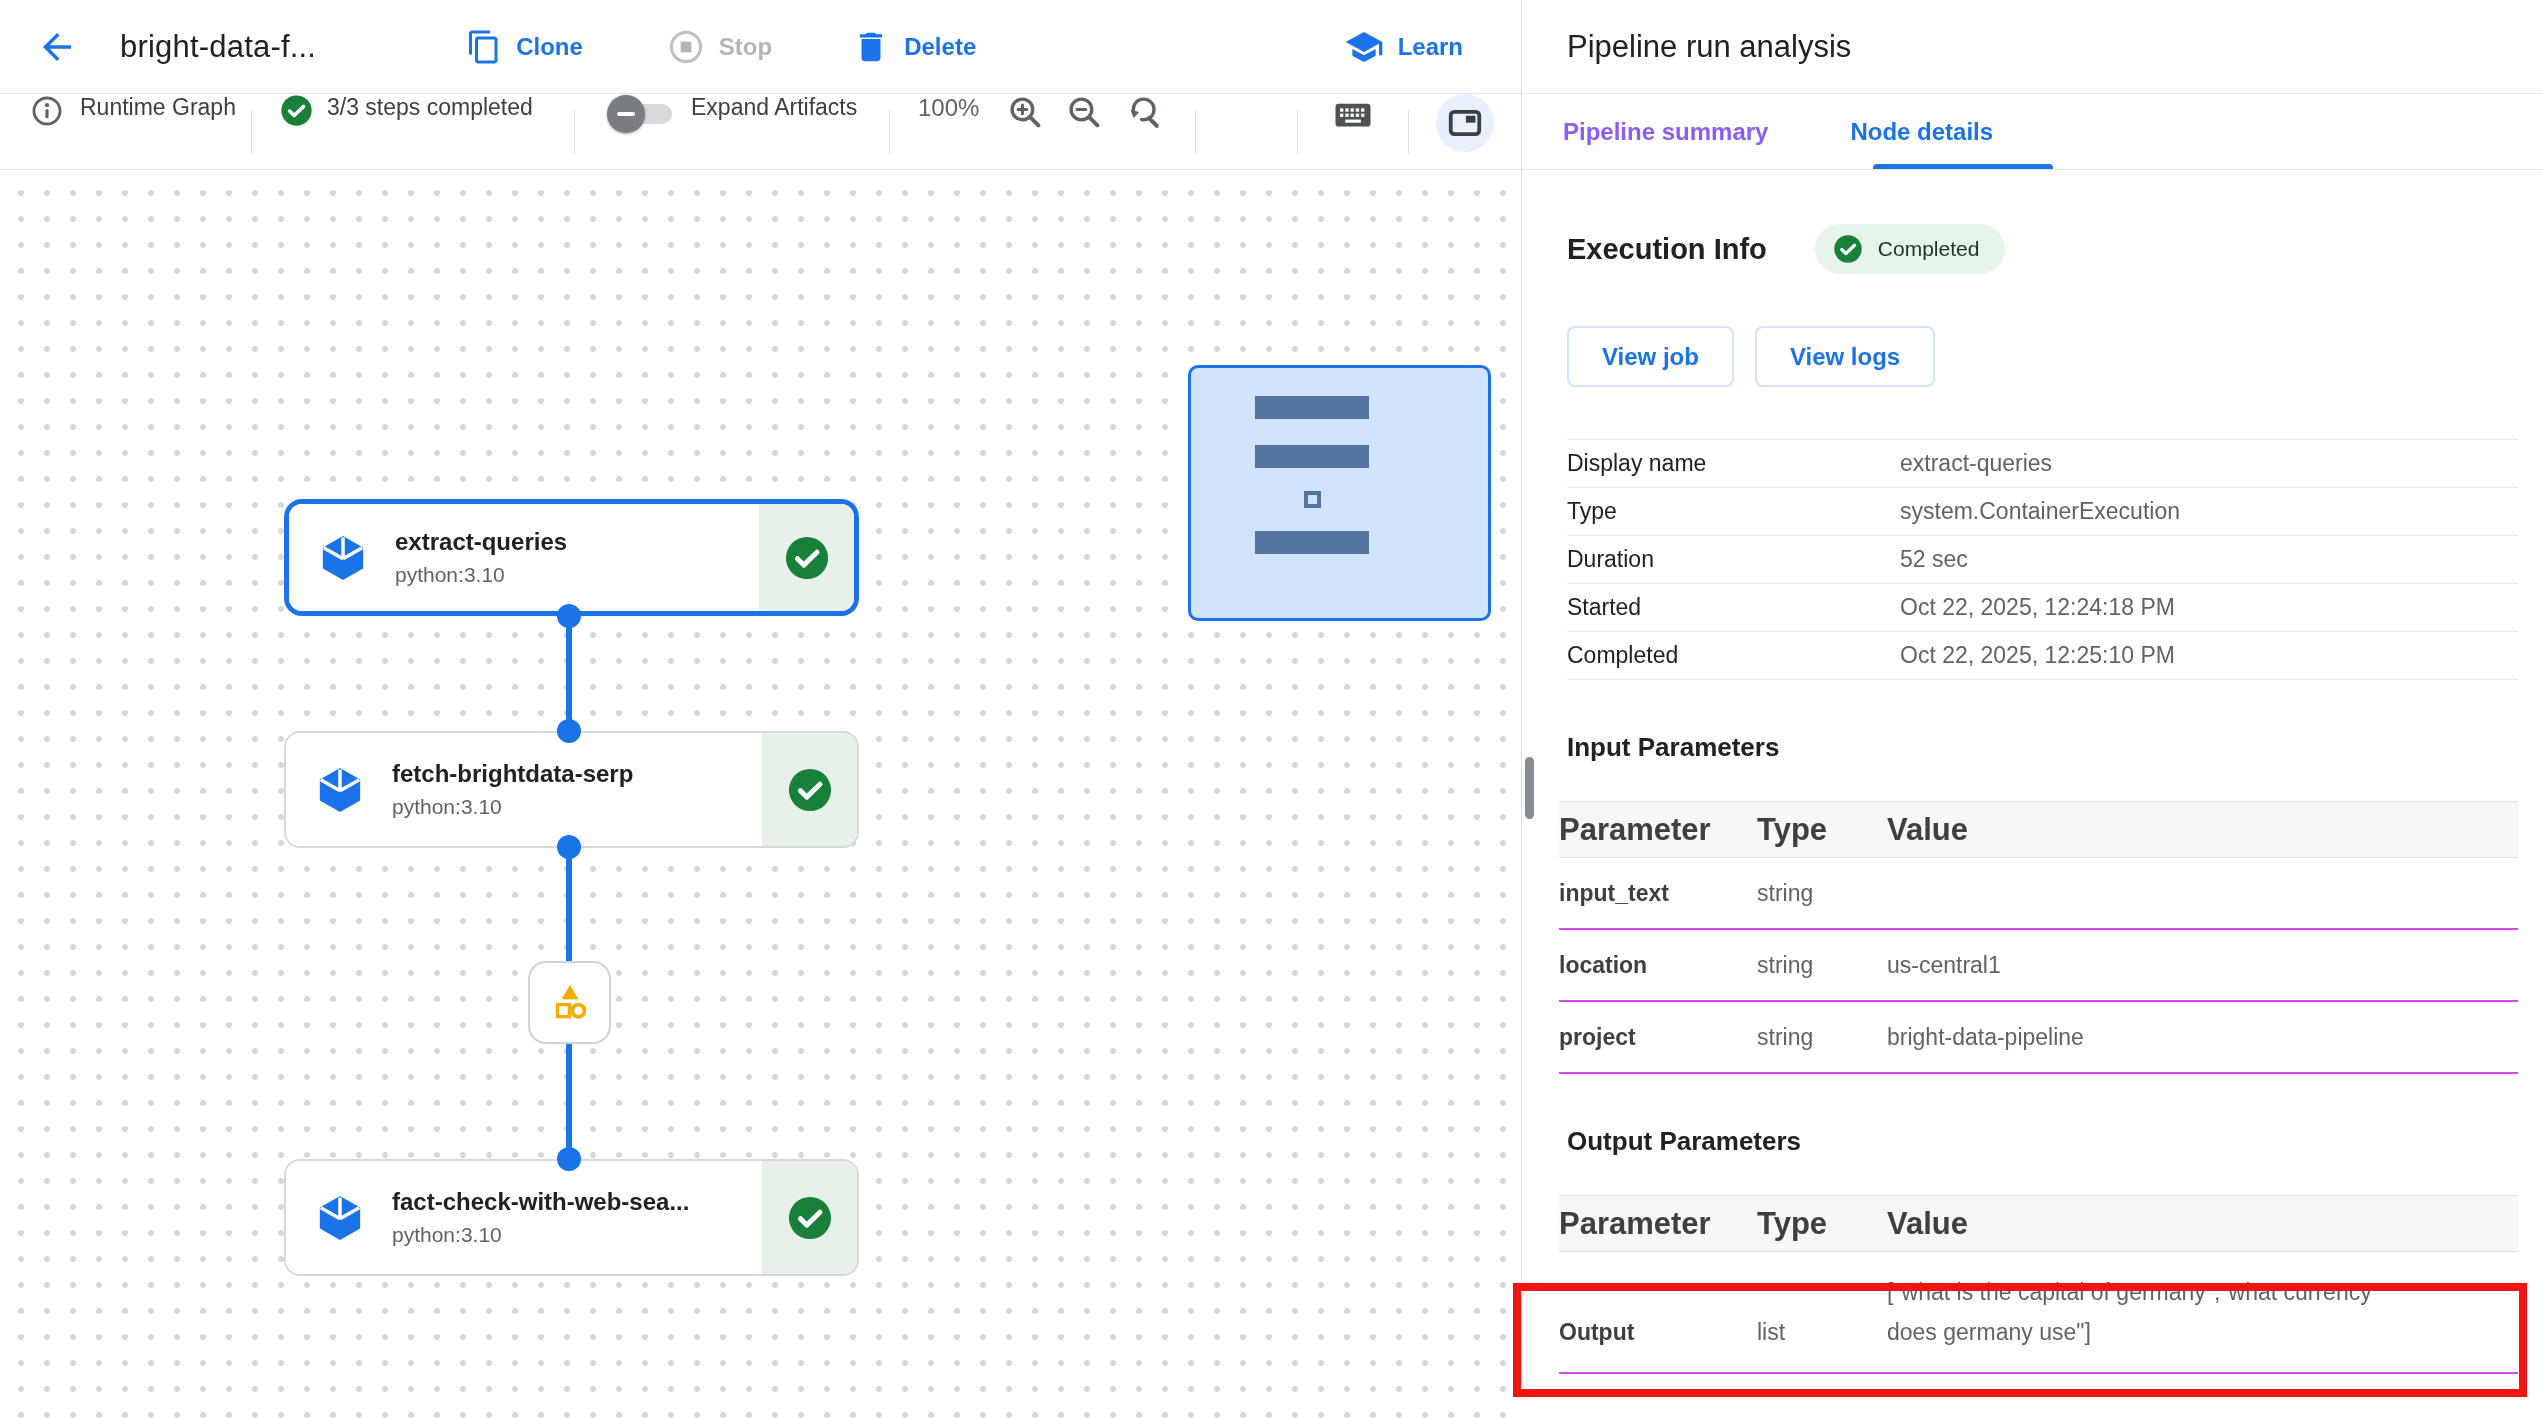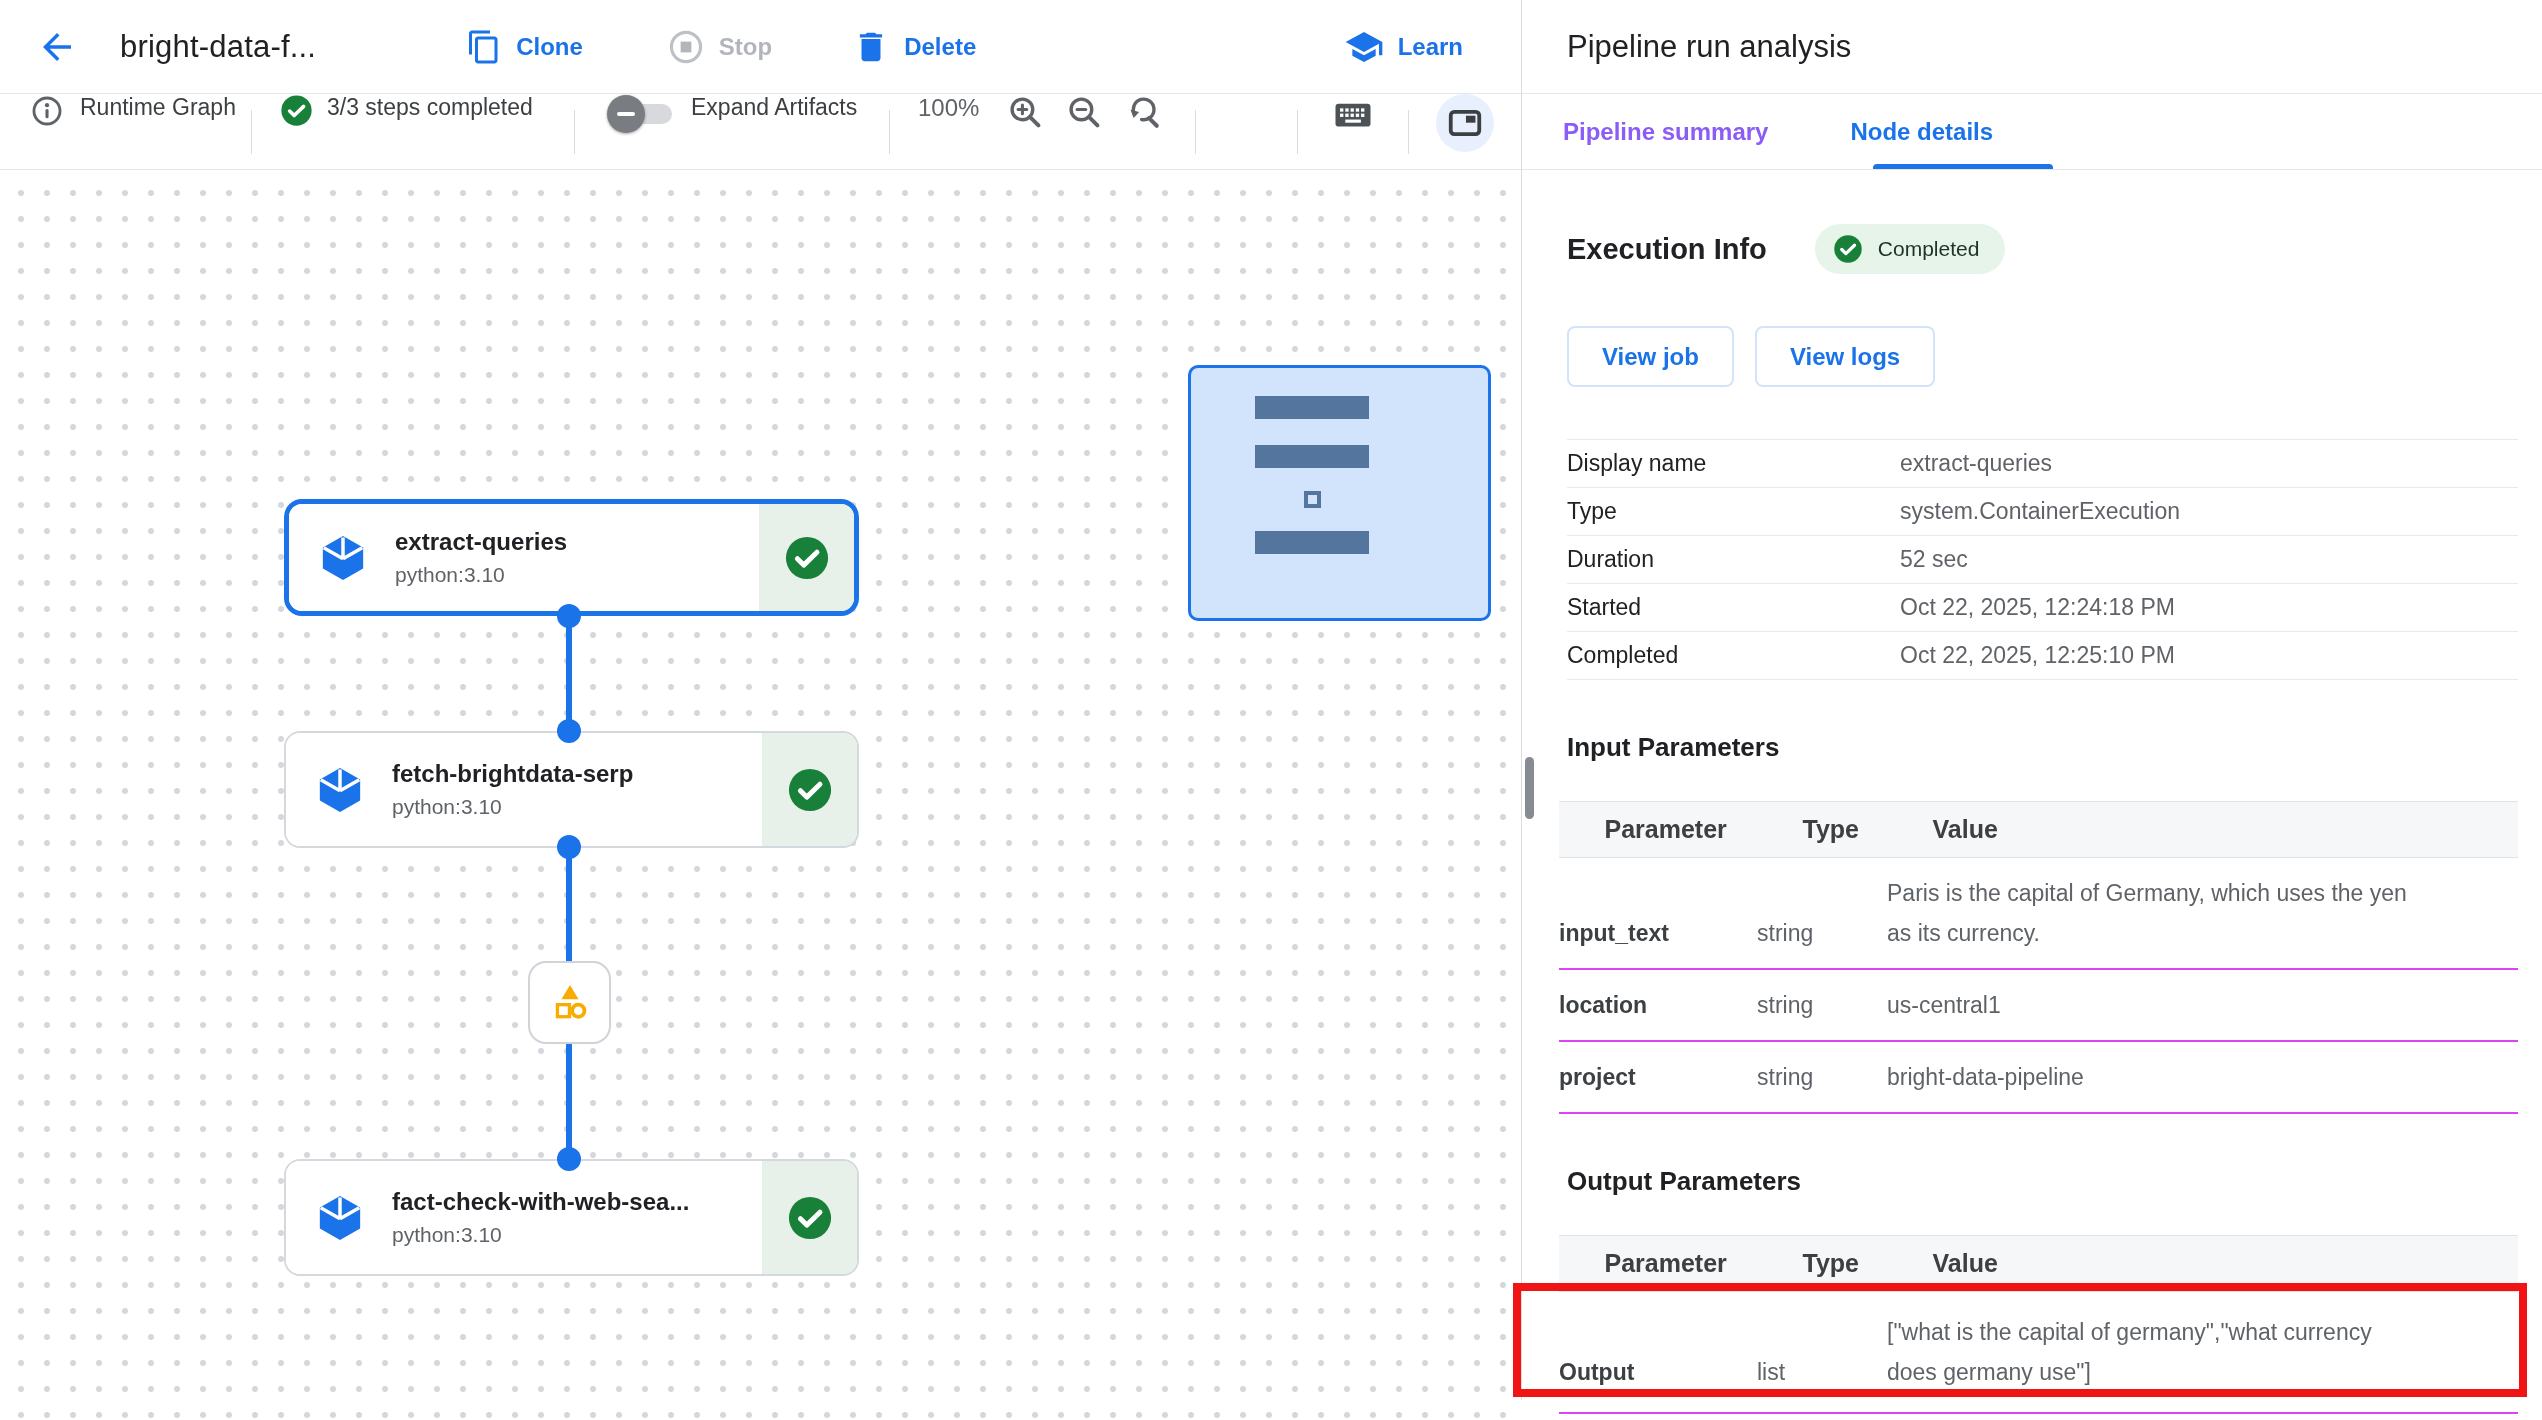--- a/index.html
+++ b/index.html
@@ -117,21 +117,21 @@
   .detail-list { margin: 52px 24px 0 45px; border-top: 1px solid #e8eaed; }
   .detail-row { height: 48px; display: flex; align-items: center; border-bottom: 1px solid #e8eaed; }
   .detail-label { width: 333px; flex: none; font-size: 23px; color: #202124; }
   .detail-value { font-size: 23px; color: #5f6368; }
 
   .section-heading { margin: 52px 0 0 45px; font-size: 26px; font-weight: 700; color: #202124; }
 
   .param-table { margin: 38px 24px 0 37px; }
   .pt-header { height: 57px; display: flex; align-items: center; background: #f6f7f8;
                border-top: 1px solid #e0e2e5; border-bottom: 1px solid #e0e2e5;
-               font-size: 25px; font-weight: 700; color: #3c4043; justify-content: center; }
+               font-size: 31px; font-weight: 700; color: #3c4043; }
   .pt-row { display: flex; align-items: flex-end; border-bottom: 2px solid #d946ef;
             padding: 15px 0; line-height: 40px; font-size: 23px; }
   .pt-row-tall { padding: 20px 0; }
   .col-param { width: 198px; flex: none; font-weight: 700; color: #3c4043; }
   .col-type { width: 130px; flex: none; color: #5f6368; }
   .col-value { width: 540px; color: #5f6368; }
   .pt-header .col-param, .pt-header .col-type, .pt-header .col-value { font-weight: 700; color: #3c4043; line-height: normal; }
 
   .red-annotation { position: absolute; left: 1513px; top: 1283px; width: 1014px; height: 114px;
                     border: 8px solid #f01414; z-index: 30; pointer-events: none; }
@@ -412,21 +412,20 @@
 
   <div class="param-table">
     <div class="pt-header">
       <div class="col-param">Parameter</div>
       <div class="col-type">Type</div>
       <div class="col-value">Value</div>
     </div>
     <div class="pt-row">
       <div class="col-param">input_text</div>
       <div class="col-type">string</div>
-      <div class="col-value">Paris is the capital of Germany, which uses the yen as its currency.</div>
     </div>
     <div class="pt-row">
       <div class="col-param">location</div>
       <div class="col-type">string</div>
       <div class="col-value">us-central1</div>
     </div>
     <div class="pt-row">
       <div class="col-param">project</div>
       <div class="col-type">string</div>
       <div class="col-value">bright-data-pipeline</div>

